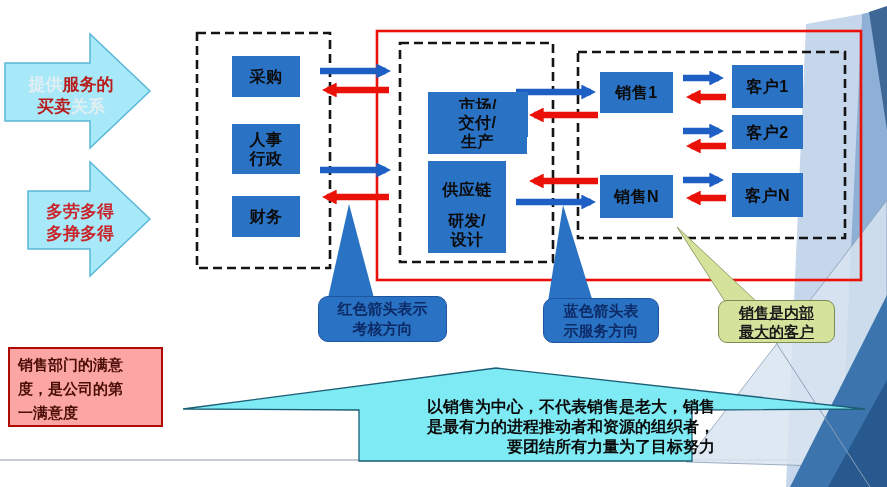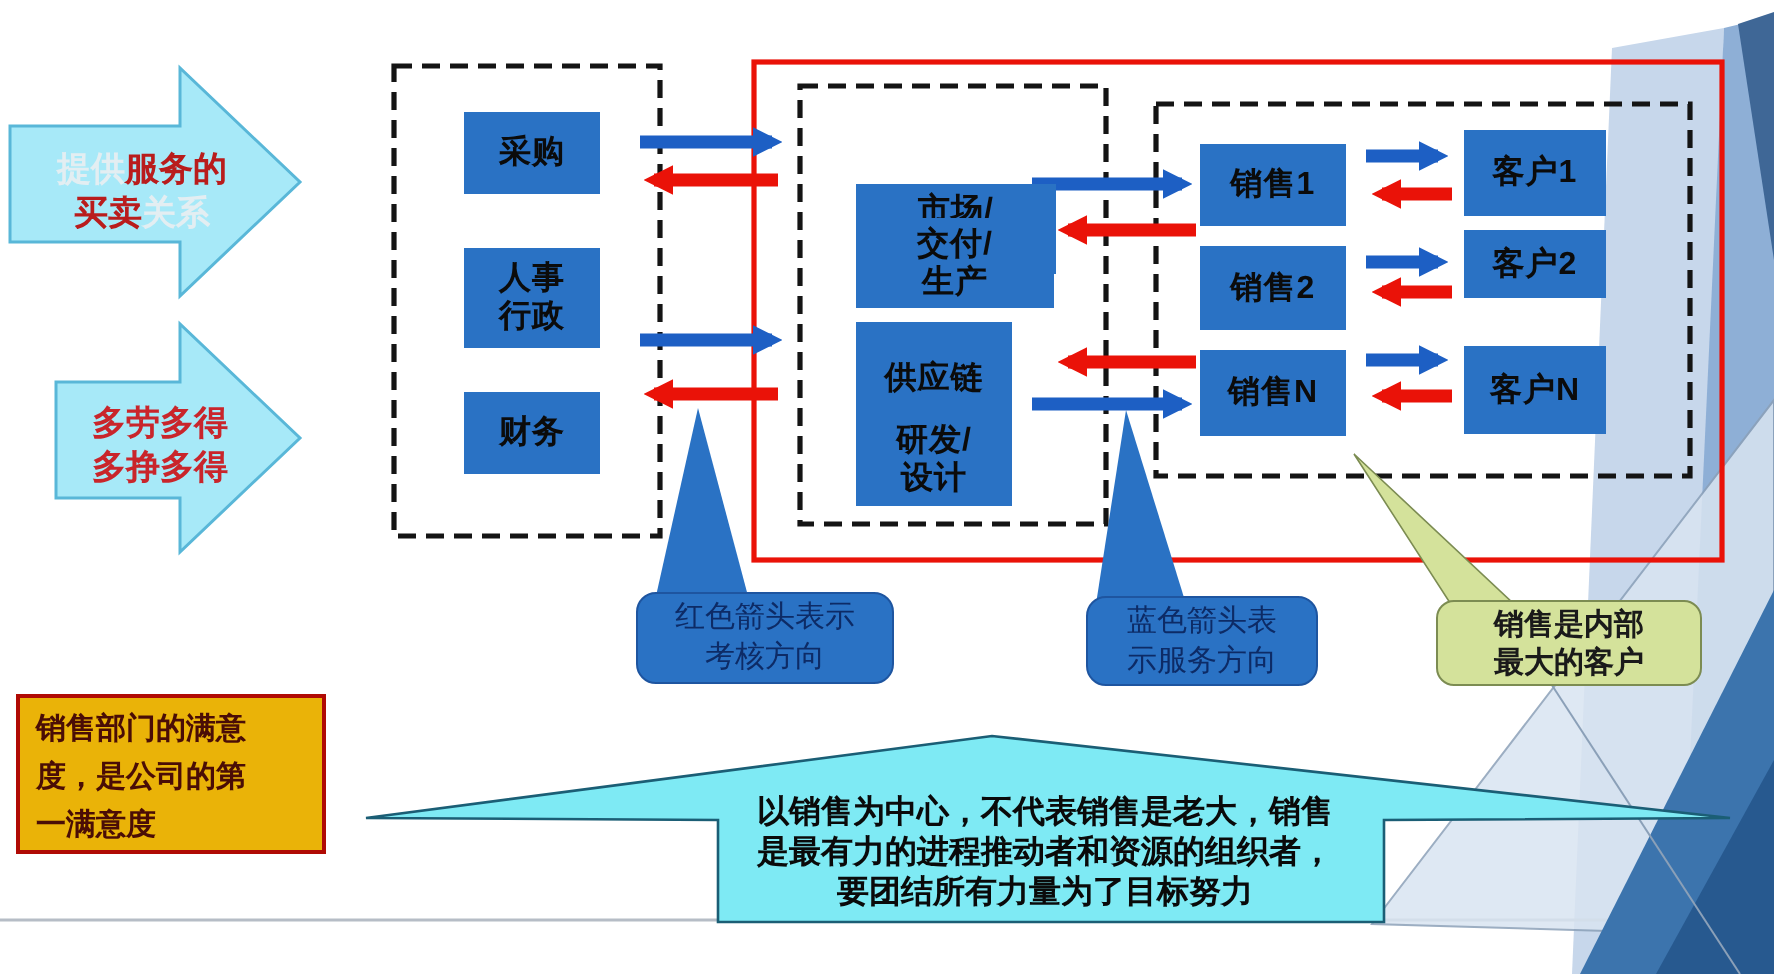--- a/index.html
+++ b/index.html
@@ -9,39 +9,39 @@
   }
   #slide svg{position:absolute;left:0;top:0;}
   .abs{position:absolute;box-sizing:border-box;}
   .bluebox{
     background:#2a72c4;color:#0b0b0b;font-weight:bold;font-size:16px;line-height:19px;
     display:flex;align-items:center;justify-content:center;text-align:center;
     white-space:pre-line;letter-spacing:.5px;
   }
   .callout-blue{
     background:#2a72c4;border:1.5px solid #1e55a0;border-radius:10px;
-    color:#0d2b66;font-weight:normal;font-size:15px;line-height:20px;
+    color:#0d2b66;font-weight:bold;font-size:15px;line-height:20px;
     display:flex;align-items:center;justify-content:center;text-align:center;white-space:pre-line;
   }
   .callout-green{
     background:#d4e29b;border:1.5px solid #7c8c52;border-radius:9px;
     color:#1a1a1a;font-weight:bold;font-size:15px;line-height:19px;
     display:flex;align-items:center;justify-content:center;text-align:center;white-space:pre-line;
   }
   .arrow-label{font-weight:bold;font-size:17px;line-height:22px;text-align:center;}
   .arrow-label .pale{color:#e3eef2;}
   .arrow-label .red{color:#b91c1c;}
   #reward-label{color:#c9252b;}
   #satisfaction-box{
-    background:#eab308;border:2px solid #b00a04;color:#4a0d06;font-weight:bold;
+    background:#fca5a5;border:2px solid #b00a04;color:#4a0d06;font-weight:bold;
     font-size:15px;line-height:24px;padding:4px 8px;white-space:pre-line;
   }
   #banner-text{
     color:#0a0a0a;font-weight:bold;font-size:16px;line-height:20px;
-    text-align:center;white-space:pre-line;
+    text-align:right;white-space:pre-line;
   }
 </style>
 </head>
 <body>
 
 <div id="slide">
 
   <svg width="887" height="487" viewBox="0 0 887 487">
     <polygon points="806,24 862,14 846,487 786,487" fill="#c7d7eb"></polygon>
     <polygon points="862,14 887,8 887,487 840,487" fill="#8eafd6"></polygon>
@@ -113,31 +113,30 @@
 
   <div class="abs bluebox" style="left:428px;top:57px;width:100px;height:45px;margin-top:35px;">市场/
 商务</div>
   <div class="abs bluebox" style="left:428px;top:109px;width:99px;height:45px;">交付/
 生产</div>
   <div class="abs bluebox" style="left:428px;top:161px;width:78px;height:56px;">供应链</div>
   <div class="abs bluebox" style="left:428px;top:207px;width:78px;height:46px;">研发/
 设计</div>
 
   <div class="abs bluebox" style="left:600px;top:72px;width:73px;height:41px;">销售1</div>
-  <div class="abs bluebox" style="left:600px;top:123px;width:73px;height:42px;">销售2</div>
   <div class="abs bluebox" style="left:600px;top:175px;width:73px;height:43px;">销售N</div>
 
   <div class="abs bluebox" style="left:732px;top:65px;width:71px;height:43px;">客户1</div>
   <div class="abs bluebox" style="left:732px;top:115px;width:71px;height:34px;">客户2</div>
   <div class="abs bluebox" style="left:732px;top:173px;width:71px;height:44px;">客户N</div>
 
   <div class="abs callout-blue" style="left:318px;top:296px;width:129px;height:46px;">红色箭头表示
 考核方向</div>
   <div class="abs callout-blue" style="left:543px;top:298px;width:116px;height:45px;">蓝色箭头表
 示服务方向</div>
-  <div class="abs callout-green" style="left:718px;top:300px;width:133px;height:43px;">销售是内部
+  <div class="abs callout-green" style="left:718px;top:300px;width:117px;height:43px;text-decoration:underline;">销售是内部
 最大的客户</div>
 
   <div id="banner-text" class="abs" style="left:330px;top:397px;width:385px;">以销售为中心，不代表销售是老大，销售
 是最有力的进程推动者和资源的组织者，
 要团结所有力量为了目标努力</div>
 
 </div>
 
 </body></html>

